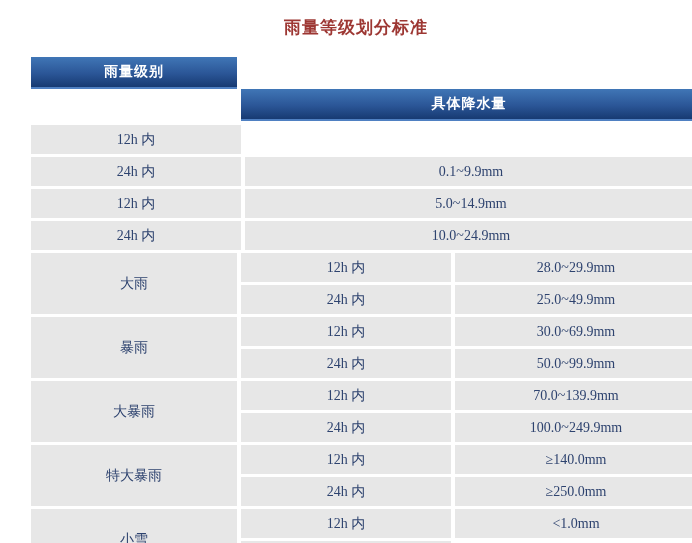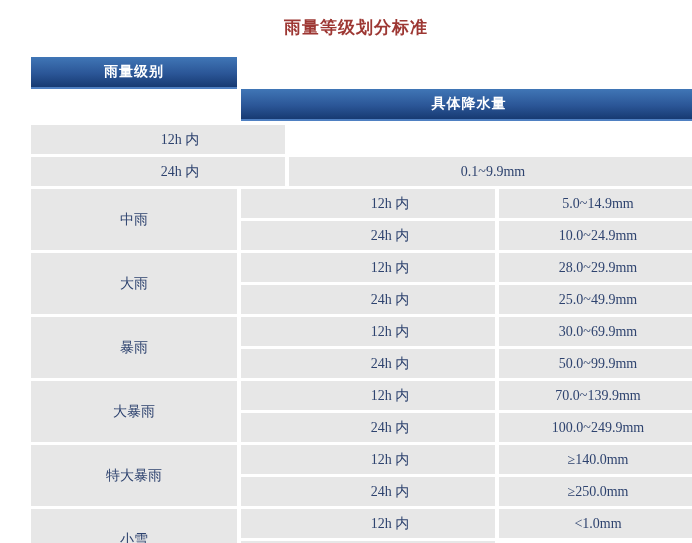--- a/index.html
+++ b/index.html
@@ -70,21 +70,21 @@
     flex: 1;
     display: flex;
     flex-direction: column;
     gap: 3px;
   }
   .subrow {
     display: flex;
     gap: 4px;
     height: 29px;
   }
-  .duration { width: 210px; padding-left: 44px; }
+  .duration { width: 210px; }
   .value { flex: 1; }
 </style>
 </head>
 <body>
 
 <div class="page">
   <div class="title">雨量等级划分标准</div>
 
   <div class="table">
     <div class="header-row">
@@ -100,21 +100,20 @@
             <div class="cell duration">12h 内</div>
           </div>
           <div class="subrow">
             <div class="cell duration">24h 内</div>
             <div class="cell value">0.1~9.9mm</div>
           </div>
         </div>
       </div>
 
       <div class="group">
-        <div class="cell level">中雨</div>
         <div class="subrows">
           <div class="subrow">
             <div class="cell duration">12h 内</div>
             <div class="cell value">5.0~14.9mm</div>
           </div>
           <div class="subrow">
             <div class="cell duration">24h 内</div>
             <div class="cell value">10.0~24.9mm</div>
           </div>
         </div>

